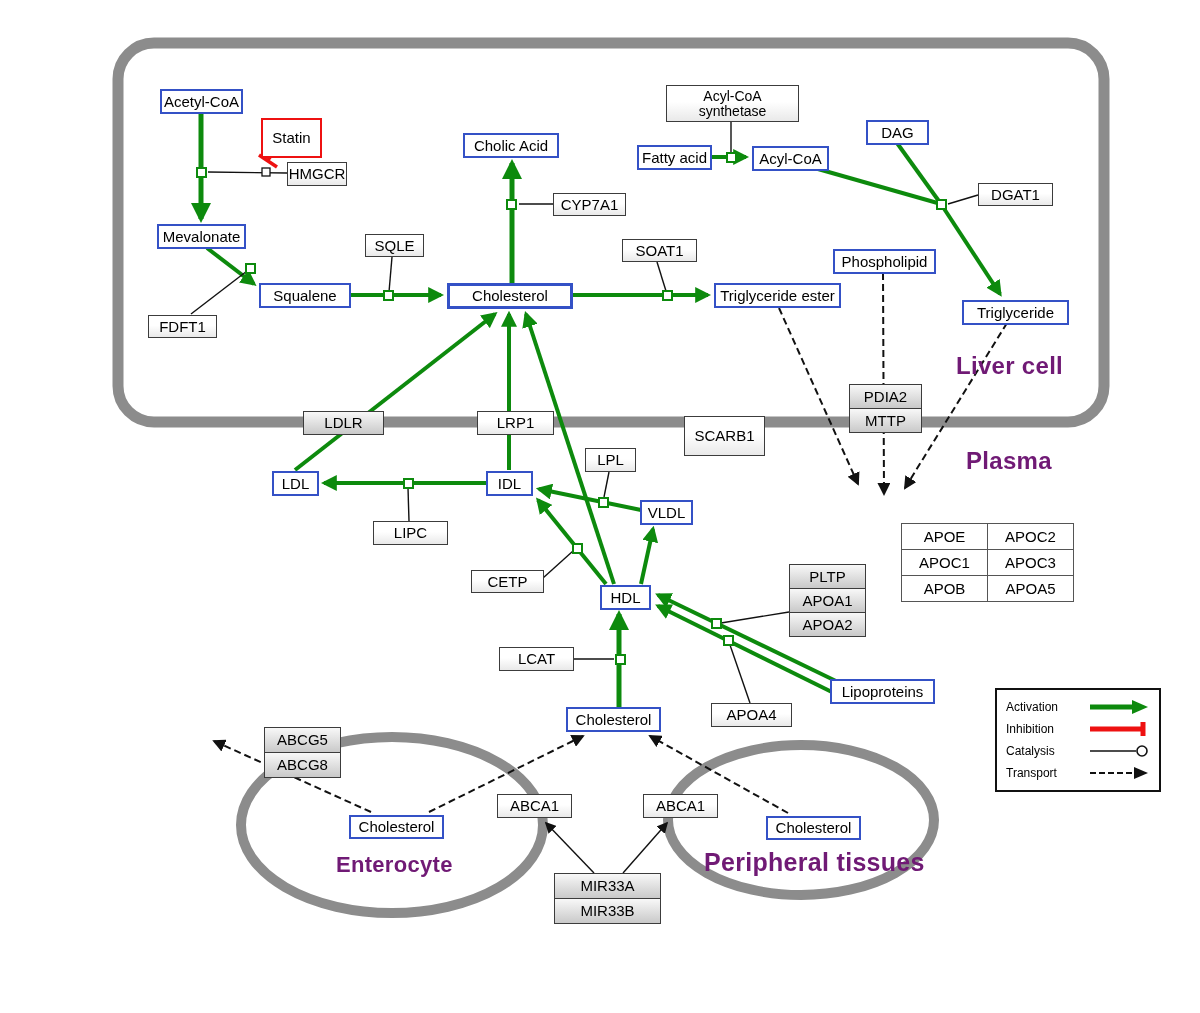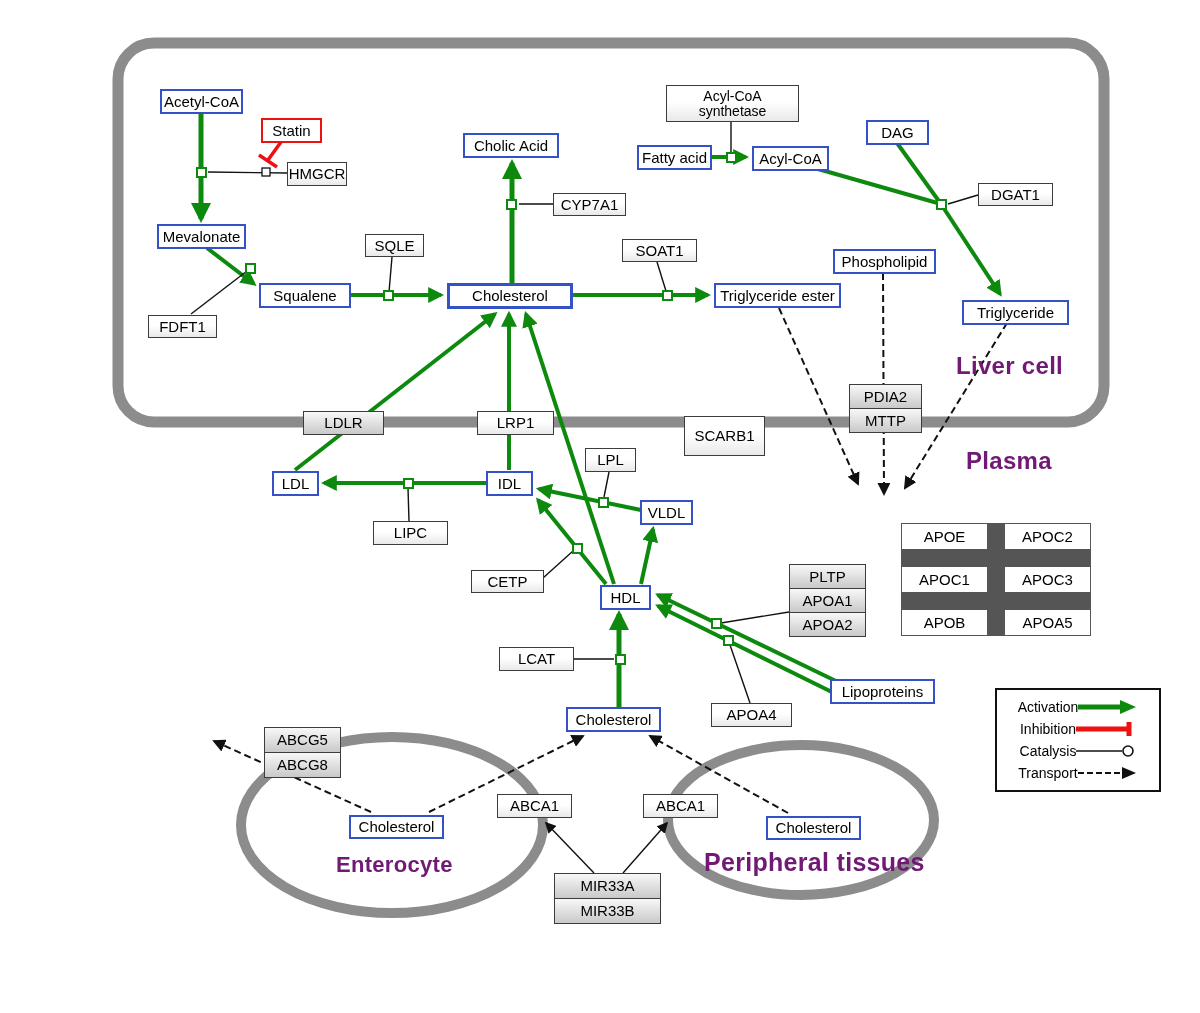--- a/index.html
+++ b/index.html
@@ -11,23 +11,23 @@
        line-height:1.05;color:#000;border:1.4px solid #3c3c3c;
        background:linear-gradient(180deg,#ffffff 45%,#e9e9e9);z-index:3}
   .met{border:2.6px solid #3451c6;background:#fff}
   .thick{border-width:3px}
   .redbox{border:2.6px solid #ee1111;background:#fff}
   .gray{background:linear-gradient(180deg,#f8f8f8,#c9c9c9)}
   .rgn{position:absolute;font-weight:bold;color:#701a75;z-index:2;letter-spacing:.3px}
   #legend{position:absolute;left:995px;top:688px;width:166px;box-sizing:border-box;
           border:2.2px solid #111;background:#fff;z-index:3;padding:8px 9px;
           display:flex;flex-direction:column;gap:4px}
-  .lrow{display:flex;align-items:center;justify-content:center;height:18px;font-size:14px}
+  .lrow{display:flex;align-items:center;justify-content:space-between;height:18px;font-size:12px}
   #apo{position:absolute;left:901px;top:523px;display:grid;grid-template-columns:85px 85px;
-       grid-auto-rows:25px;background:#555;gap:18px;padding:1px;z-index:3}
+       grid-auto-rows:25px;background:#555;gap:1px;padding:1px;z-index:3}
   .cell{background:#fff;display:flex;align-items:center;justify-content:center;font-size:15px}
 </style>
 </head>
 <body>
 
 <div id="stage">
 
 <svg class="layer" width="1200" height="1013">
   <defs>
     <marker id="mg" viewBox="0 0 10 10" refX="8" refY="5" markerWidth="4" markerHeight="4" orient="auto">
@@ -118,21 +118,21 @@
     <rect x="262" y="168" width="8" height="8" stroke="#111" stroke-width="1.3"></rect>
   </g>
 </svg>
 
 <div class="rgn" style="left:956px;top:352px;font-size:24px">Liver cell</div>
 <div class="rgn" style="left:966px;top:447px;font-size:24px">Plasma</div>
 <div class="rgn" style="left:336px;top:852px;font-size:22px">Enterocyte</div>
 <div class="rgn" style="left:704px;top:848px;font-size:25px">Peripheral tissues</div>
 
 <div class="box met" style="left:160px;top:89px;width:83px;height:25px">Acetyl-CoA</div>
-<div class="box redbox" style="left:261px;top:118px;width:61px;height:25px">Statin</div>
+<div class="box redbox" style="left:261px;top:118px;width:61px;height:40px">Statin</div>
 <div class="box" style="left:287px;top:162px;width:60px;height:24px">HMGCR</div>
 <div class="box met" style="left:157px;top:224px;width:89px;height:25px">Mevalonate</div>
 <div class="box" style="left:148px;top:315px;width:69px;height:23px">FDFT1</div>
 <div class="box met" style="left:259px;top:283px;width:92px;height:25px">Squalene</div>
 <div class="box" style="left:365px;top:234px;width:59px;height:23px">SQLE</div>
 <div class="box met thick" style="left:447px;top:283px;width:126px;height:26px">Cholesterol</div>
 <div class="box met" style="left:463px;top:133px;width:96px;height:25px">Cholic Acid</div>
 <div class="box" style="left:553px;top:193px;width:73px;height:23px">CYP7A1</div>
 <div class="box" style="left:622px;top:239px;width:75px;height:23px">SOAT1</div>
 <div class="box met" style="left:714px;top:283px;width:127px;height:25px">Triglyceride ester</div>

